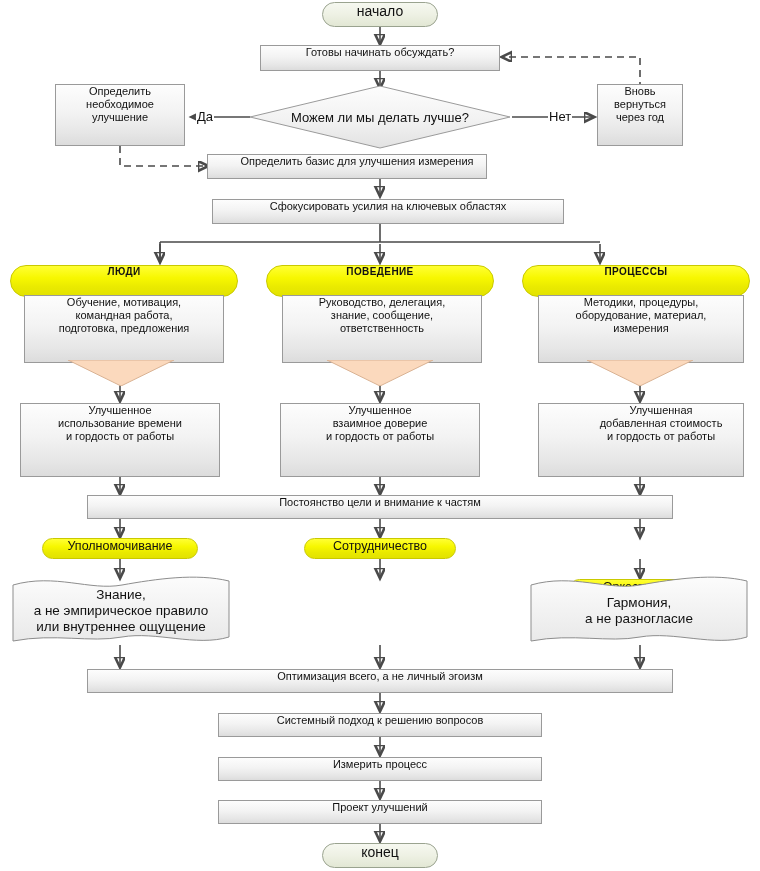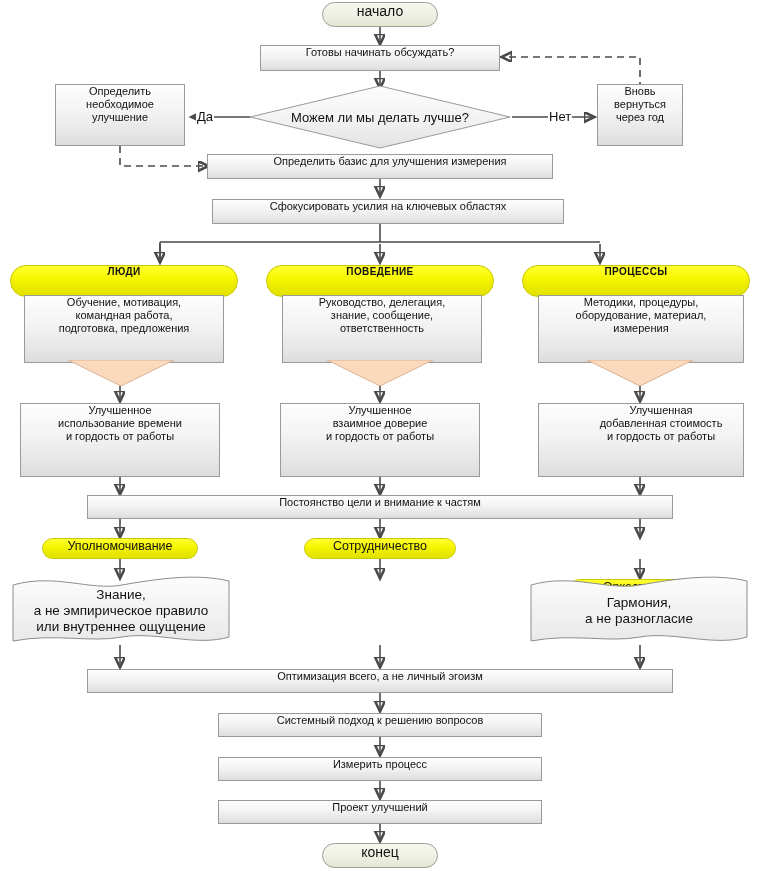--- a/index.html
+++ b/index.html
@@ -153,21 +153,21 @@
   <div class="edge-label" style="left:548px;top:109px;">Нет</div>
 
   <div class="node rect" style="left:55px;top:84px;width:130px;height:62px;">
     <span class="txt nl">Определить<br>необходимое<br>улучшение</span>
   </div>
 
   <div class="node rect" style="left:597px;top:84px;width:86px;height:62px;">
     <span class="txt nl">Вновь<br>вернуться<br>через год</span>
   </div>
 
-  <div class="node rect" style="left:207px;top:154px;width:346px;height:25px;padding-left:20px;">
+  <div class="node rect" style="left:207px;top:154px;width:280px;height:25px;padding-left:20px;">
     <span class="txt">Определить базис для улучшения измерения</span>
   </div>
 
   <div class="node rect" style="left:204px;top:199px;width:352px;height:25px;margin-left:8px;">
     <span class="txt">Сфокусировать усилия на ключевых областях</span>
   </div>
 
   <div class="node pill-big" style="left:10px;top:265px;width:228px;height:32px;">
     <span class="txt">ЛЮДИ</span>
   </div>

